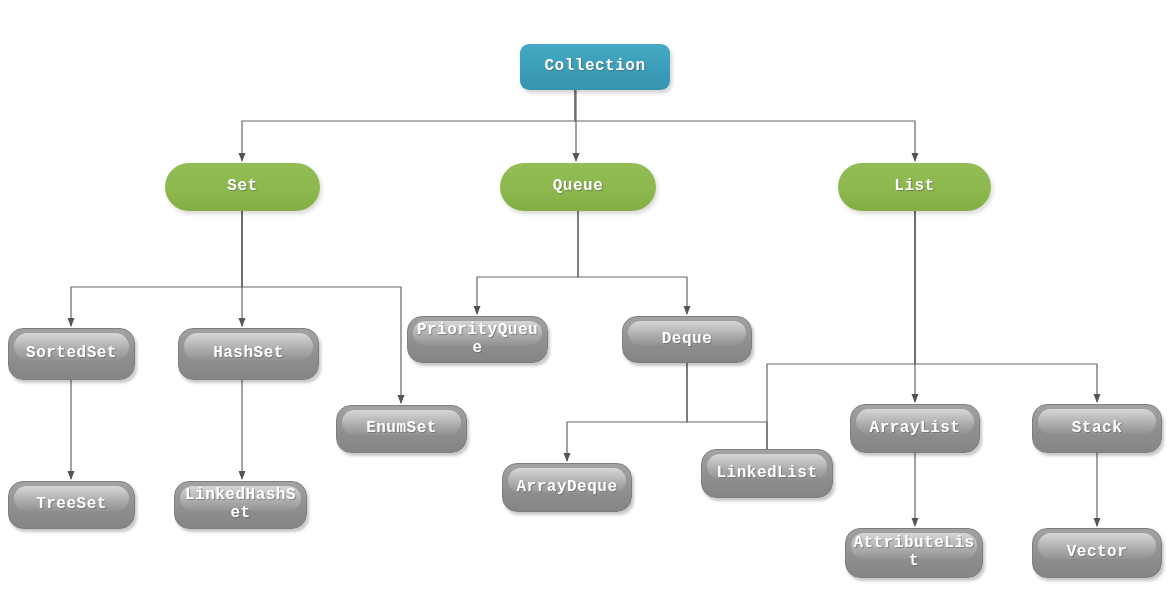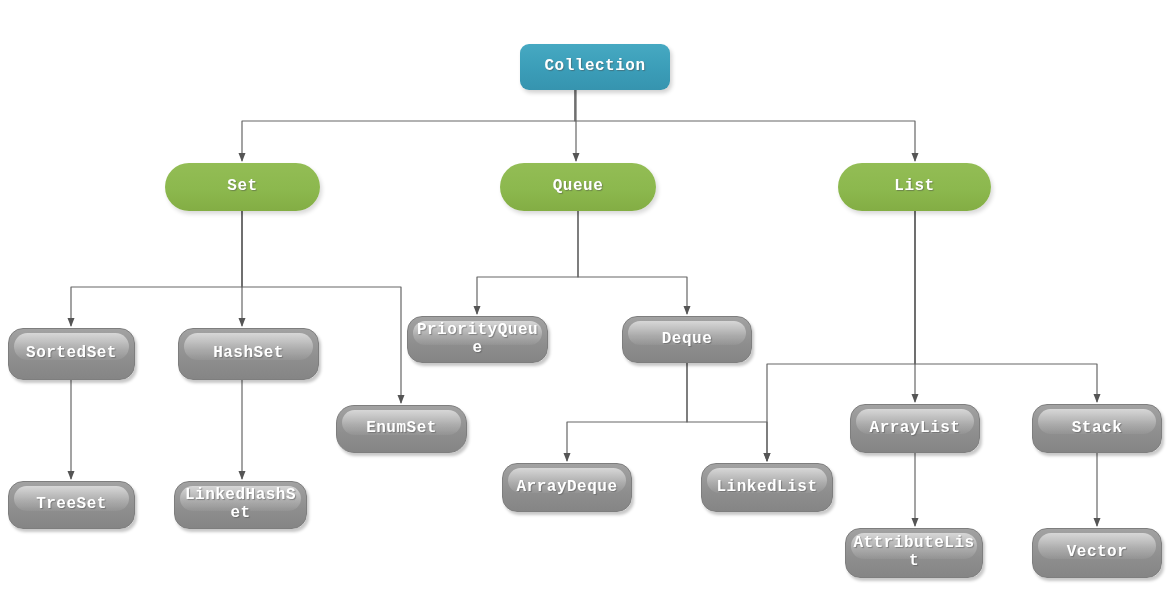--- a/index.html
+++ b/index.html
@@ -129,37 +129,37 @@
         <span class="label">HashSet</span>
       </div>
       <div class="node class" style="left: 407px; top: 316px; width: 141px; height: 47px;">
         <div class="gloss"></div>
         <span class="label">PriorityQueue</span>
       </div>
       <div class="node class" style="left: 622px; top: 316px; width: 130px; height: 47px;">
         <div class="gloss"></div>
         <span class="label">Deque</span>
       </div>
-      <div class="node class" style="left: 336px; top: 405px; width: 131px; height: 48px; border-radius: 18px;">
+      <div class="node class" style="left: 336px; top: 405px; width: 131px; height: 48px;">
         <div class="gloss"></div>
         <span class="label">EnumSet</span>
       </div>
       <div class="node class" style="left: 8px; top: 481px; width: 127px; height: 48px;">
         <div class="gloss"></div>
         <span class="label">TreeSet</span>
       </div>
       <div class="node class" style="left: 174px; top: 481px; width: 133px; height: 48px;">
         <div class="gloss"></div>
         <span class="label">LinkedHashSet</span>
       </div>
       <div class="node class" style="left: 502px; top: 463px; width: 130px; height: 49px;">
         <div class="gloss"></div>
         <span class="label">ArrayDeque</span>
       </div>
-      <div class="node class" style="left: 701px; top: 463px; width: 132px; height: 49px;">
+      <div class="node class" style="left: 701px; top: 449px; width: 132px; height: 49px;">
         <div class="gloss"></div>
         <span class="label">LinkedList</span>
       </div>
       <div class="node class" style="left: 850px; top: 404px; width: 130px; height: 49px;">
         <div class="gloss"></div>
         <span class="label">ArrayList</span>
       </div>
       <div class="node class" style="left: 1032px; top: 404px; width: 130px; height: 49px;">
         <div class="gloss"></div>
         <span class="label">Stack</span>

